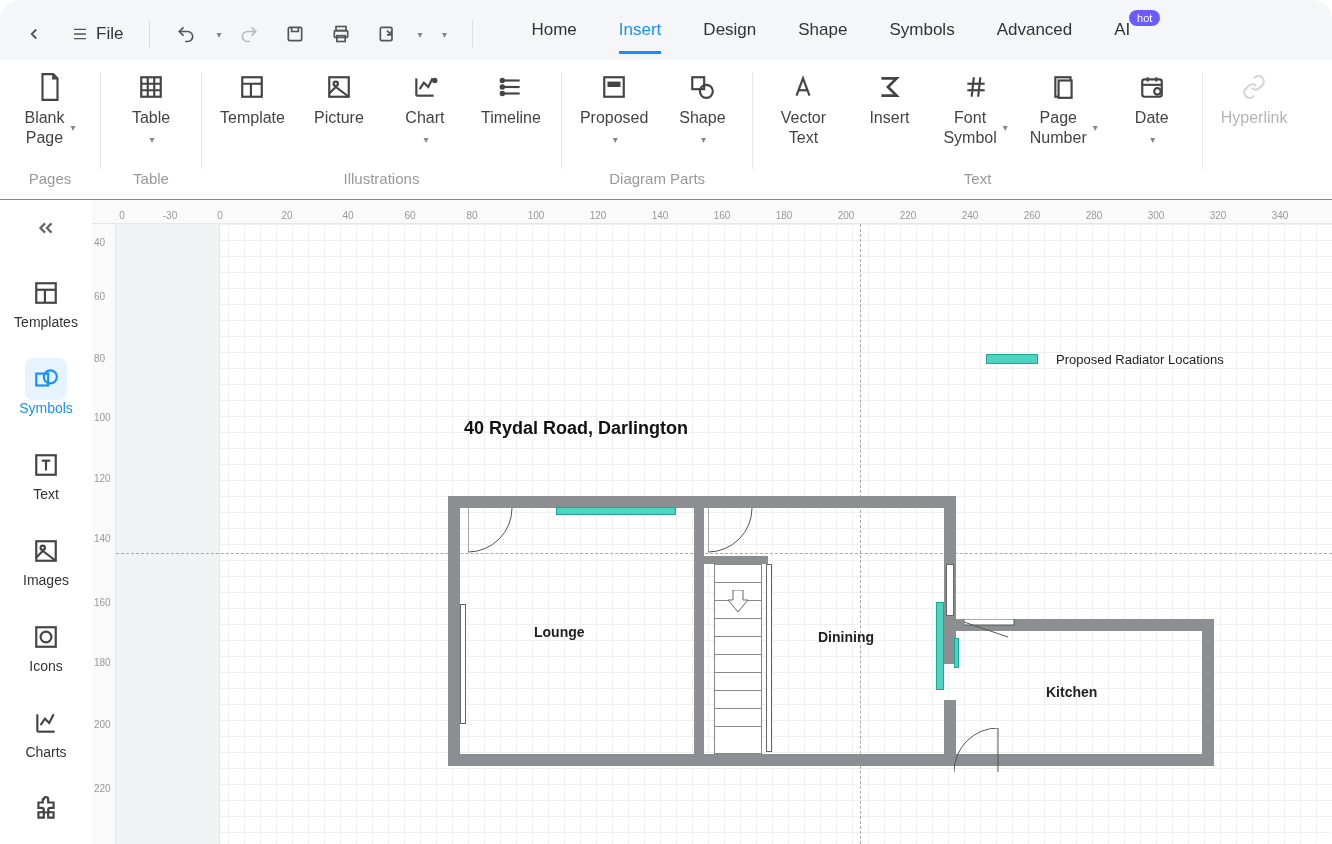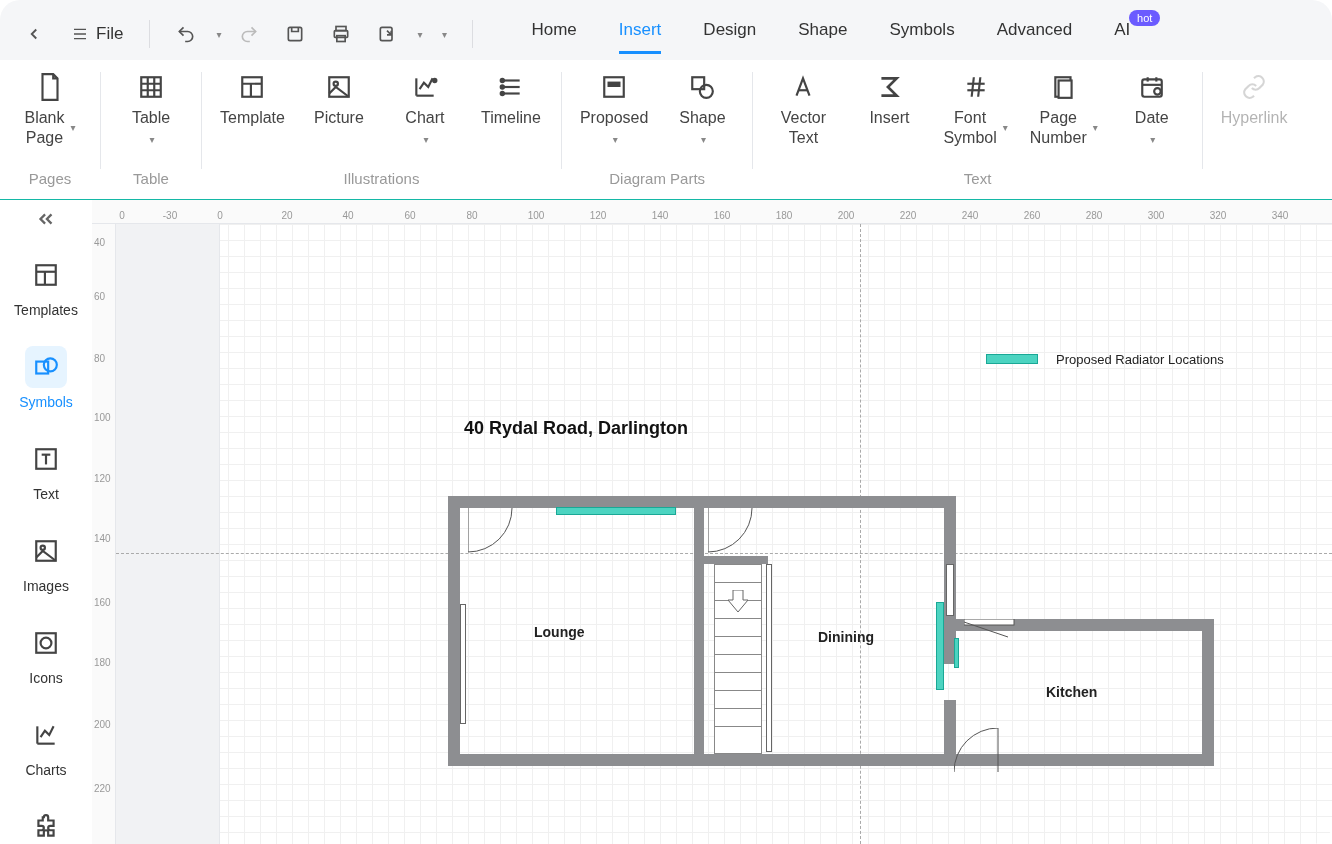--- a/index.html
+++ b/index.html
@@ -23,21 +23,21 @@
   .ribbon-items { display: flex; align-items: flex-start; padding: 12px 18px 0; height: 110px; gap: 22px; }
   .ribbon-label { text-align: center; font-size: 15px; color: #999; padding-bottom: 8px; }
   .ribbon-sep { width: 1px; background: #e5e7eb; margin: 12px 0 30px; }
   .ribbon-btn { display: flex; flex-direction: column; align-items: center; gap: 6px; cursor: pointer; color: #444; font-size: 16px; min-width: 64px; }
   .ribbon-btn .icon { width: 30px; height: 30px; display: flex; align-items: center; justify-content: center; }
   .ribbon-btn .label { text-align: center; line-height: 1.25; display: flex; align-items: center; gap: 4px; }
   .disabled { opacity: .4; cursor: default; }
   
   .workspace { display: flex; height: calc(844px - 200px); position: relative; }
   .leftnav { width: 92px; background: #fff; display: flex; flex-direction: column; align-items: center; padding-top: 8px; gap: 20px; }
-  .lnav-item { display: flex; flex-direction: column; align-items: center; gap: 6px; cursor: pointer; font-size: 14px; color: #333; width: 100%; padding: 4px 0; }
+  .lnav-item { display: flex; flex-direction: column; align-items: center; gap: 0; cursor: pointer; font-size: 14px; color: #333; width: 100%; padding: 4px 0; }
   .lnav-item.active { color: #1890ff; }
   .lnav-item .ibox { width: 42px; height: 42px; border-radius: 8px; display: flex; align-items: center; justify-content: center; }
   .lnav-item.active .ibox { background: #e6f4ff; }
   .collapse-btn { width: 100%; height: 40px; display: flex; align-items: center; justify-content: center; color: #666; cursor: pointer; }
   
   .canvas-wrap { flex: 1; position: relative; overflow: hidden; }
   .vruler { position: absolute; left: 0; top: 24px; bottom: 0; width: 24px; background: #fafafa; border-right: 1px solid #e5e7eb; font-size: 10px; color: #999; }
   .hruler { position: absolute; left: 0; top: 0; right: 0; height: 24px; background: #fafafa; border-bottom: 1px solid #e5e7eb; font-size: 10px; color: #999; display: flex; align-items: flex-end; }
   .hruler span { position: absolute; bottom: 2px; transform: translateX(-50%); }
   .vruler span { position: absolute; left: 2px; transform: translateY(-50%); }

